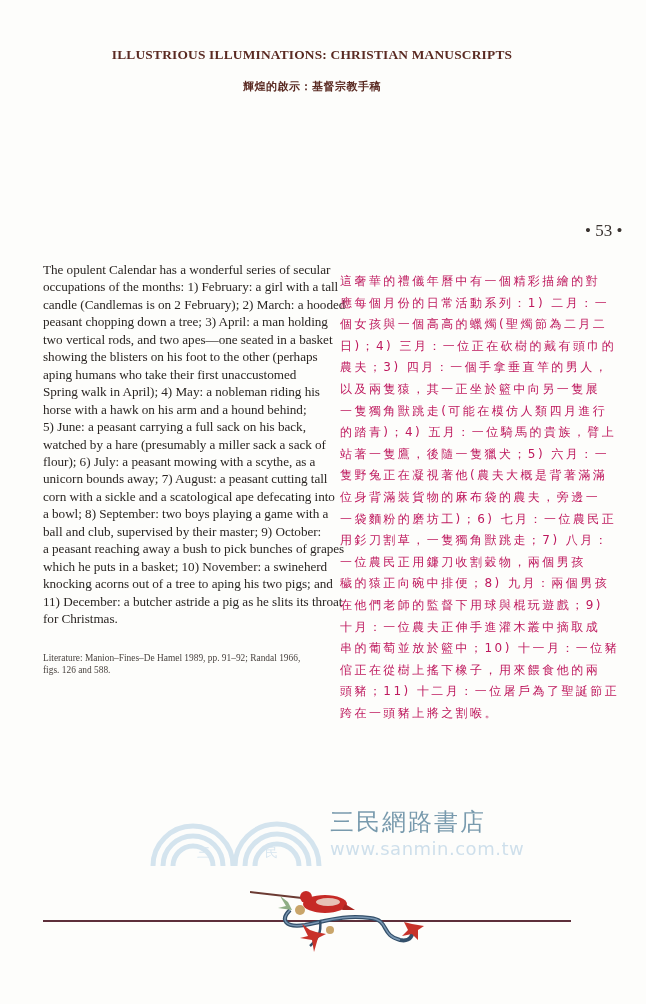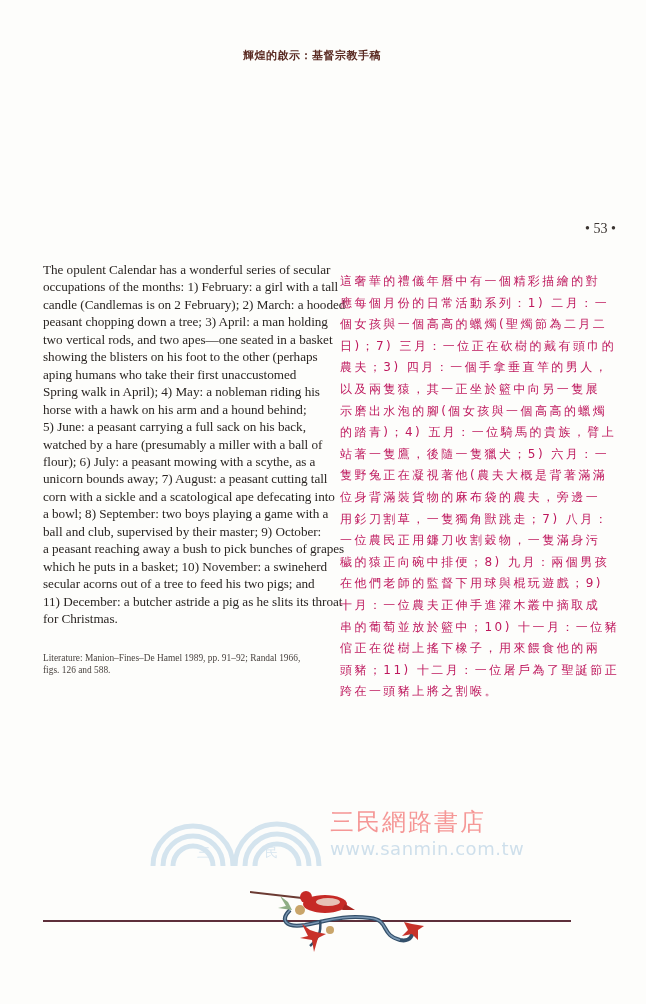--- a/index.html
+++ b/index.html
@@ -12,25 +12,25 @@
   .header {
     position: absolute; left: 0; width: 624px; top: 46px; text-align: center;
   }
   .header .title {
     font-family: "Liberation Serif", serif; font-weight: bold;
     font-size: 13.4px; letter-spacing: 0.2px; color: #5a2a22; line-height: 18px;
   }
   .header .subtitle {
     font-family: "DejaVu Serif", serif; font-weight: bold;
     font-size: 11px; color: #5a2a22; letter-spacing: 0.5px; line-height: 15px;
-    margin-top: 2px;
+    margin-top: 15px;
   }
   .folio {
     position: absolute; left: 585px; top: 221px;
-    font-size: 14px; color: #3a3330; white-space: pre;
+    font-size: 17px; color: #3a3330; white-space: pre;
   }
   .col-en {
     position: absolute; left: 43px; top: 261px; width: 285px;
   }
   .col-en .body {
     font-size: 13.2px; line-height: 17.45px; letter-spacing: -0.05px; color: #2b2623;
   }
   .col-en .lit {
     margin-top: 24px; font-size: 9.4px; line-height: 12.5px; color: #4a4440;
   }
@@ -41,21 +41,21 @@
   }
   .line { display: block; white-space: nowrap; }
   .watermark {
     position: absolute; left: 147px; top: 800px; width: 360px; height: 66px;
     opacity: 0.55;
   }
   .watermark .arches { position: absolute; left: 0; top: 0; }
   .watermark .wm-name {
     position: absolute; left: 183px; top: 6px;
     font-family: Liberation Serif, serif; font-size: 24px; letter-spacing: 2px;
-    color: #ef4444;
+    color: #0c4a6e;
   }
   .watermark .wm-url {
     position: absolute; left: 183px; top: 38px;
     font-family: "DejaVu Sans", sans-serif; font-size: 18px; letter-spacing: 0.5px;
     color: #a9c8df;
   }
   .watermark .wm-c1, .watermark .wm-c2 {
     position: absolute; top: 44px; font-family: "DejaVu Serif", serif;
     font-size: 13px; color: #b8d2e6;
   }
@@ -64,69 +64,71 @@
   .rule {
     position: absolute; left: 43px; top: 920px; width: 528px; height: 2px;
     background: #5e2f3a;
   }
   .ornament { position: absolute; left: 250px; top: 880px; }
 </style>
 </head>
 <body>
 
 <div class="header">
+  <div class="title">ILLUSTRIOUS ILLUMINATIONS: CHRISTIAN MANUSCRIPTS</div>
   <div class="subtitle">輝煌的啟示：基督宗教手稿</div>
 </div>
 
 <div class="folio">• 53 •</div>
 
 <div class="col-en">
   <div class="body">
     <span class="line">The opulent Calendar has a wonderful series of secular</span>
     <span class="line">occupations of the months: 1) February: a girl with a tall</span>
     <span class="line">candle (Candlemas is on 2 February); 2) March: a hooded</span>
     <span class="line">peasant chopping down a tree; 3) April: a man holding</span>
     <span class="line">two vertical rods, and two apes—one seated in a basket</span>
     <span class="line">showing the blisters on his foot to the other (perhaps</span>
     <span class="line">aping humans who take their first unaccustomed</span>
     <span class="line">Spring walk in April); 4) May: a nobleman riding his</span>
     <span class="line">horse with a hawk on his arm and a hound behind;</span>
     <span class="line">5) June: a peasant carrying a full sack on his back,</span>
-    <span class="line">watched by a hare (presumably a miller with a ball of</span>
+    <span class="line">watched by a hare (presumably a miller sack a sack of</span>
     <span class="line">flour); 6) July: a peasant mowing with a scythe, as a</span>
     <span class="line">unicorn bounds away; 7) August: a peasant cutting tall</span>
     <span class="line">corn with a sickle and a scatological ape defecating into</span>
     <span class="line">a bowl; 8) September: two boys playing a game with a</span>
     <span class="line">ball and club, supervised by their master; 9) October:</span>
     <span class="line">a peasant reaching away a bush to pick bunches of grapes</span>
     <span class="line">which he puts in a basket; 10) November: a swineherd</span>
-    <span class="line">secular acorns out of a tree to feed his two pigs; and</span>
+    <span class="line">knocking acorns out of a tree to aping his two pigs; and</span>
     <span class="line">11) December: a butcher astride a pig as he slits its throat</span>
     <span class="line">for Christmas.</span>
   </div>
   <div class="lit">
     <span class="line">Literature: Manion–Fines–De Hamel 1989, pp. 91–92; Randal 1966,</span>
     <span class="line">figs. 126 and 588.</span>
   </div>
 </div>
 
 <div class="col-zh">
   <span class="line">這奢華的禮儀年曆中有一個精彩描繪的對</span>
   <span class="line">應每個月份的日常活動系列：1) 二月：一</span>
   <span class="line">個女孩與一個高高的蠟燭(聖燭節為二月二</span>
-  <span class="line">日)；7) 三月：一位正在砍樹的戴有頭巾的</span>
+  <span class="line">日)；4) 三月：一位正在砍樹的戴有頭巾的</span>
   <span class="line">農夫；3) 四月：一個手拿垂直竿的男人，</span>
   <span class="line">以及兩隻猿，其一正坐於籃中向另一隻展</span>
-  <span class="line">示磨出水泡的腳(個女孩與一個高高的蠟燭</span>
+  <span class="line">一隻獨角獸跳走(可能在模仿人類四月進行</span>
   <span class="line">的踏青)；4) 五月：一位騎馬的貴族，臂上</span>
   <span class="line">站著一隻鷹，後隨一隻獵犬；5) 六月：一</span>
   <span class="line">隻野兔正在凝視著他(農夫大概是背著滿滿</span>
   <span class="line">位身背滿裝貨物的麻布袋的農夫，旁邊一</span>
+  <span class="line">一袋麵粉的磨坊工)；6) 七月：一位農民正</span>
   <span class="line">用釤刀割草，一隻獨角獸跳走；7) 八月：</span>
-  <span class="line">一位農民正用鐮刀收割穀物，一隻滿身污</span>
+  <span class="line">一位農民正用鐮刀收割穀物，兩個男孩</span>
   <span class="line">穢的猿正向碗中排便；8) 九月：兩個男孩</span>
   <span class="line">在他們老師的監督下用球與棍玩遊戲；9)</span>
   <span class="line">十月：一位農夫正伸手進灌木叢中摘取成</span>
   <span class="line">串的葡萄並放於籃中；10) 十一月：一位豬</span>
   <span class="line">倌正在從樹上搖下橡子，用來餵食他的兩</span>
   <span class="line">頭豬；11) 十二月：一位屠戶為了聖誕節正</span>
   <span class="line">跨在一頭豬上將之割喉。</span>
 </div>
 
 <div class="watermark">

